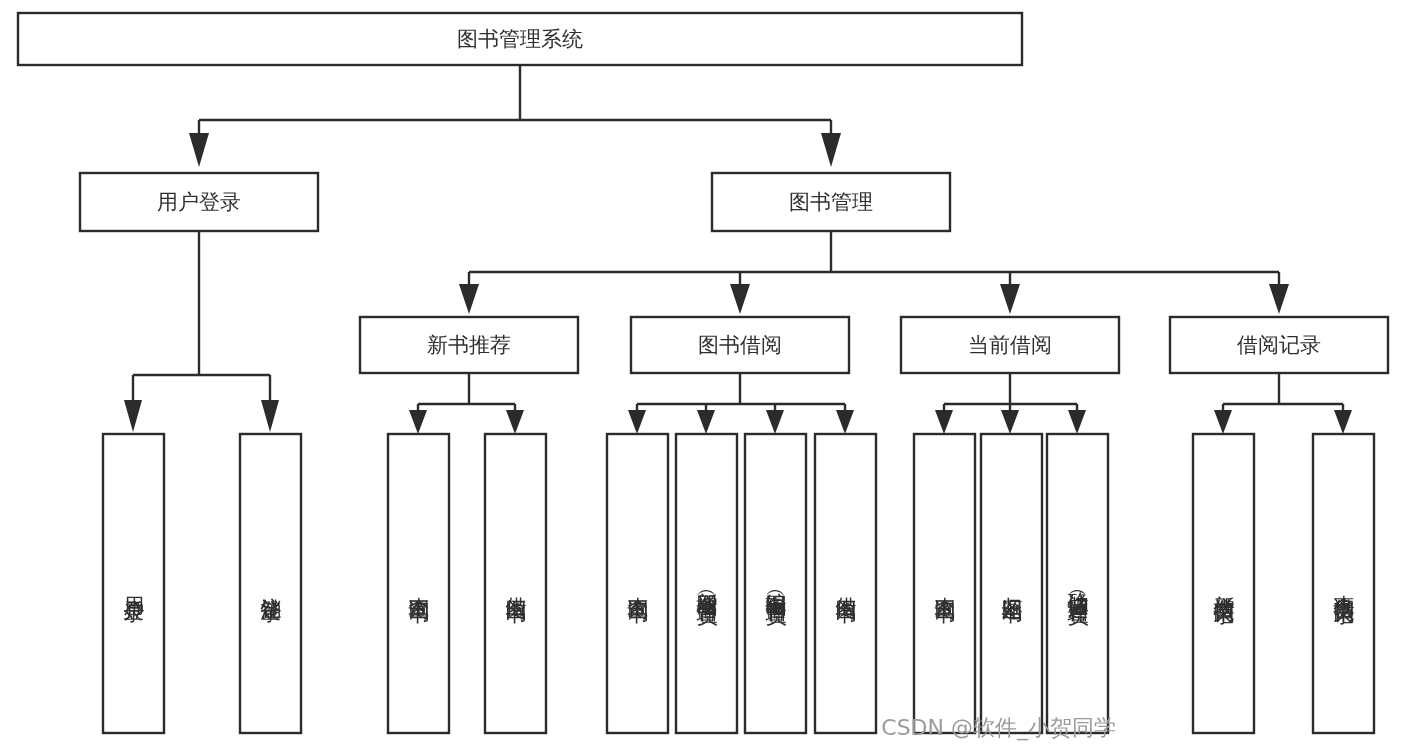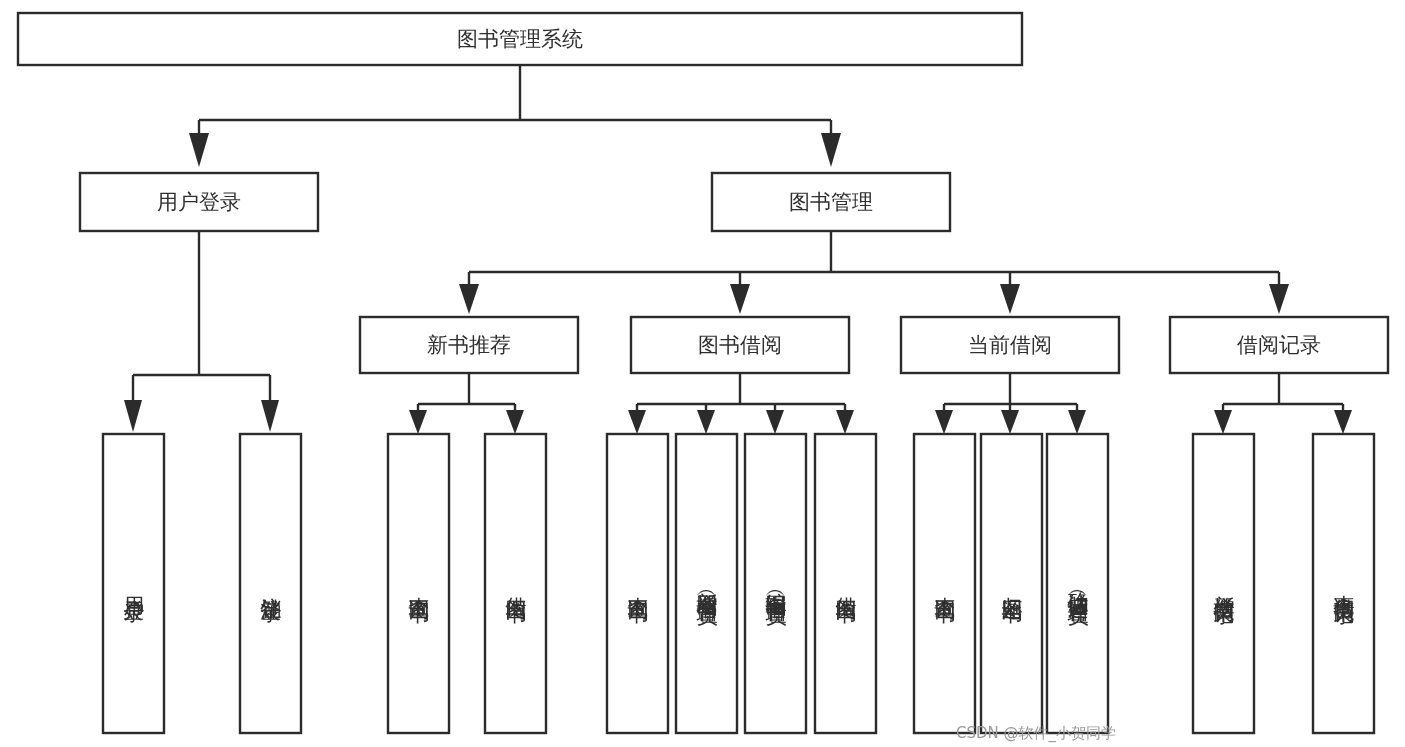--- a/index.html
+++ b/index.html
@@ -64,21 +64,21 @@
     line-height: 1;
     color: #2f2f2f;
     letter-spacing: 2px;
     white-space: nowrap;
     font-family: "DejaVu Sans", "Liberation Sans", sans-serif;
   }
   .watermark {
     position: absolute;
     right: 12px;
     bottom: 4px;
-    font-size: 15px;
+    font-size: 22px;
     color: #9a9a9a;
     font-family: "DejaVu Sans", "Liberation Sans", sans-serif;
     white-space: nowrap;
     pointer-events: none;
   }
 </style>
 </head>
 <body>
 
 <div id="diagram-root">

